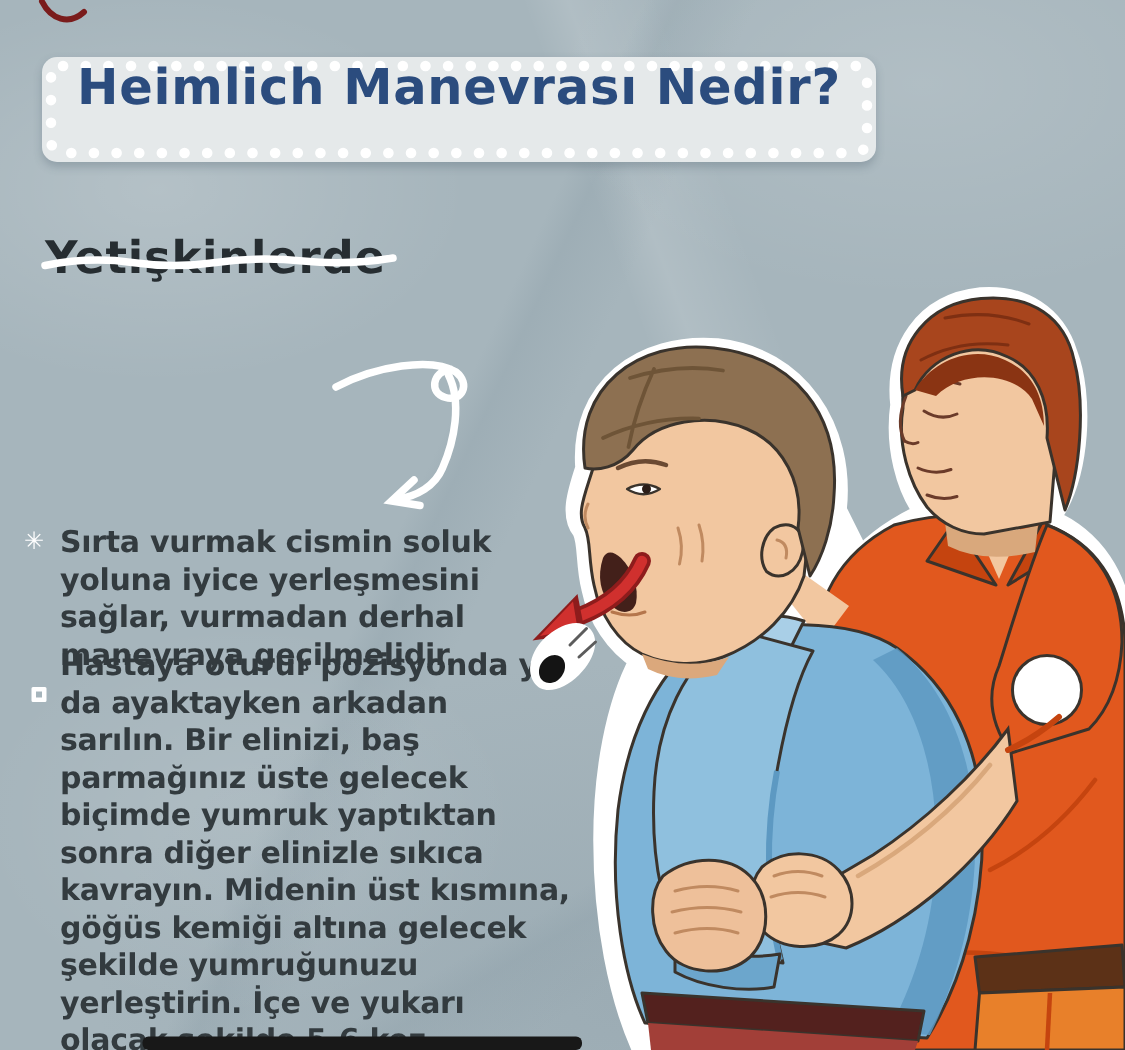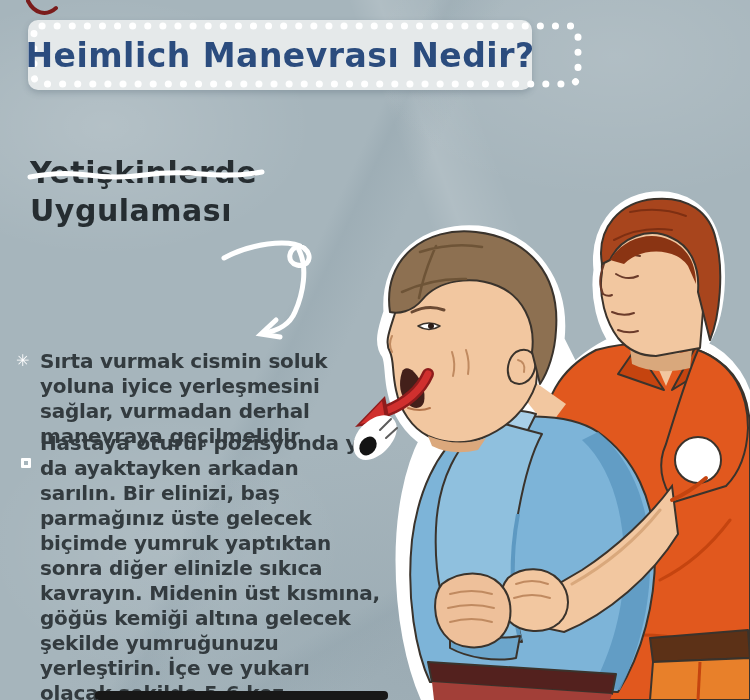--- a/index.html
+++ b/index.html
@@ -10,24 +10,24 @@
     background-image:
       radial-gradient(ellipse 320px 200px at 14% 18%, rgba(255,255,255,.16), transparent 65%),
       radial-gradient(ellipse 420px 240px at 82% 8%, rgba(255,255,255,.12), transparent 60%),
       radial-gradient(ellipse 300px 220px at 22% 78%, rgba(255,255,255,.10), transparent 60%),
       radial-gradient(ellipse 500px 320px at 55% 95%, rgba(120,140,152,.22), transparent 70%),
       linear-gradient(115deg, transparent 40%, rgba(125,145,156,.20) 42%, transparent 47%),
       linear-gradient(70deg, transparent 60%, rgba(255,255,255,.12) 63%, transparent 69%),
       linear-gradient(150deg, transparent 72%, rgba(125,145,156,.16) 74%, transparent 79%);
   }
   .title-box{
-    position:absolute;left:28px;top:20px;width:504px;height:70px;
+    position:absolute;left:28px;top:38px;width:556px;height:70px;
     background:#e5e9ea;border-radius:10px;
     box-shadow:0 3px 6px rgba(55,75,90,.25);
-    display:flex;align-items:center;justify-content:center;
+    display:flex;justify-content:center;
   }
   .title-box .dots{position:absolute;left:0;top:0;}
   .title{
     position:relative;font-size:33px;font-weight:bold;color:#2b4c7e;
     letter-spacing:.5px;white-space:nowrap;
   }
   .subtitle{
     position:absolute;left:30px;top:134px;
     font-size:30px;font-weight:bold;color:#262d31;line-height:38px;letter-spacing:.5px;margin-top:20px;
   }
@@ -47,21 +47,20 @@
 
 <div class="title-box">
   <svg class="dots" width="556" height="70">
     <rect x="6" y="6" width="544" height="58" rx="8" fill="none" stroke="#ffffff" stroke-width="7" stroke-linecap="round" stroke-dasharray="0.1 15"></rect>
   </svg>
   <span class="title">Heimlich Manevrası Nedir?</span>
 </div>
 
 <div class="subtitle">
   <div>Yetişkinlerde</div>
-  <div>Uygulaması</div>
 </div>
 <svg class="underline-svg" width="250" height="16">
   <path d="M4 9 Q 34 3 62 7 T 118 7 T 176 6 T 236 4" fill="none" stroke="#ffffff" stroke-width="5" stroke-linecap="round"></path>
 </svg>
 
 <span class="marker-asterisk">✳</span>
 <div class="bullet-text" id="bullet1">Sırta vurmak cismin soluk yoluna iyice yerleşmesini sağlar, vurmadan derhal manevraya geçilmelidir.</div>
 <span class="marker-square"></span>
 <div class="bullet-text" id="bullet2">Hastaya oturur pozisyonda ya da ayaktayken arkadan sarılın. Bir elinizi, baş parmağınız üste gelecek biçimde yumruk yaptıktan sonra diğer elinizle sıkıca kavrayın. Midenin üst kısmına, göğüs kemiği altına gelecek şekilde yumruğunuzu yerleştirin. İçe ve yukarı olacak şekilde 5-6 kez kuvvetlice kendinize doğru çekin.</div>
 

